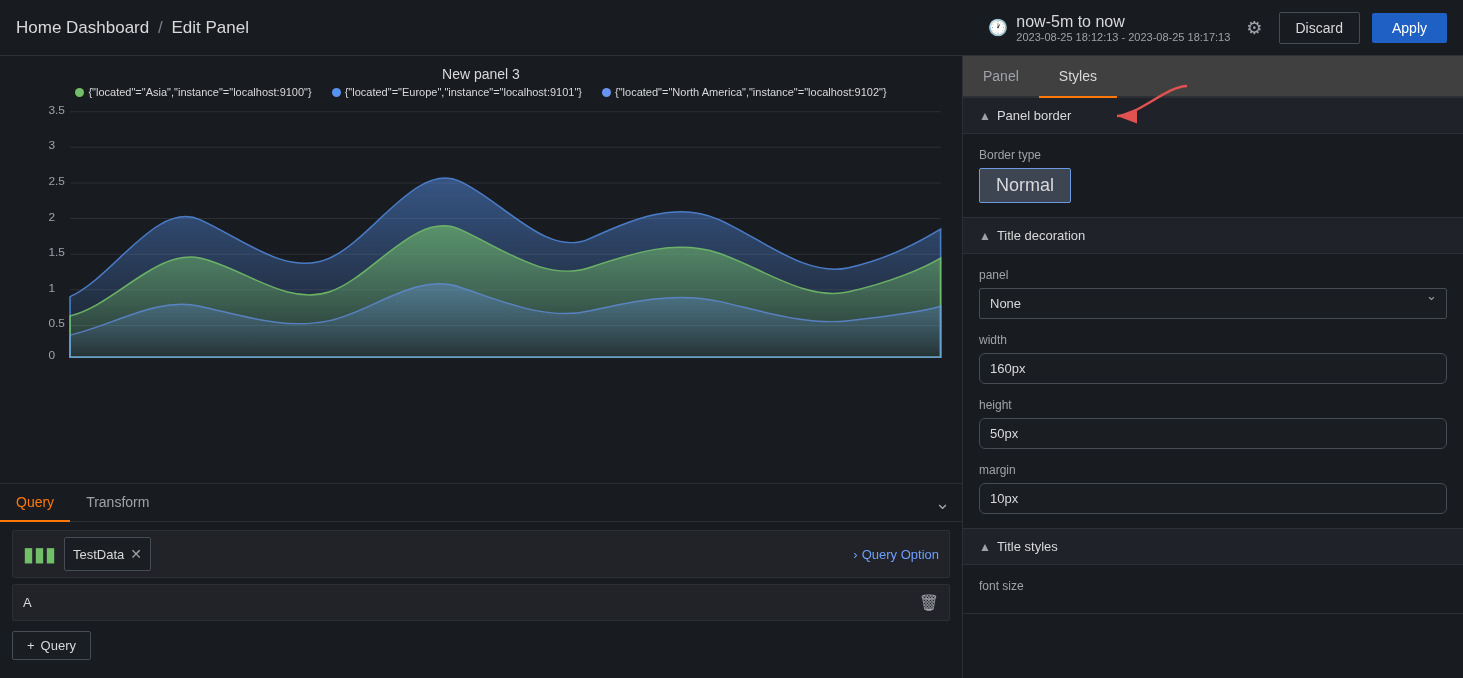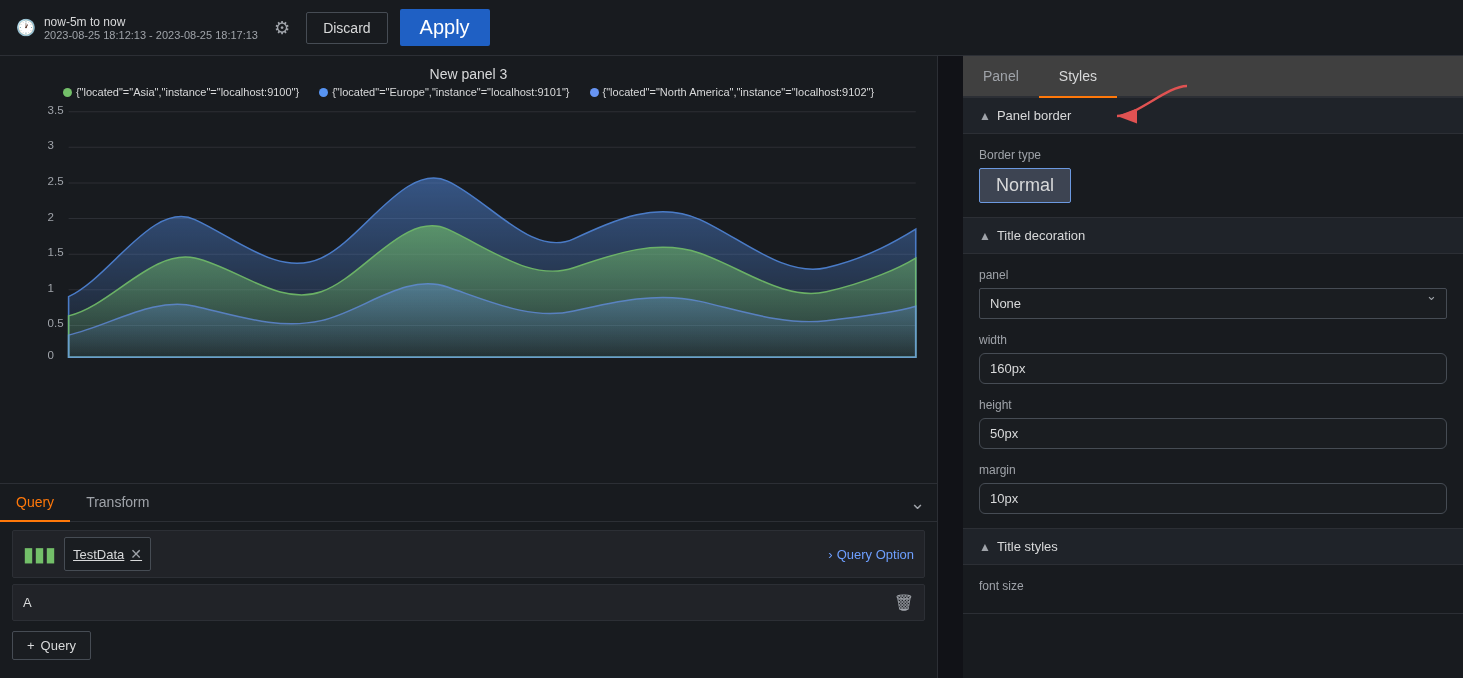--- a/index.html
+++ b/index.html
@@ -44,21 +44,21 @@
       align-items: center;
       gap: 8px;
     }
     .time-range .clock-icon { color: #9fa3a9; font-size: 16px; }
     .time-info {
       display: flex;
       flex-direction: column;
       font-size: 11px;
       color: #9fa3a9;
     }
-    .time-info .range-label { font-size: 12px; color: #d8d9da; }
+    .time-info .range-label { font-size: 16px; color: #d8d9da; }
     .gear-icon-btn {
       background: transparent;
       border: none;
       color: #9fa3a9;
       cursor: pointer;
       font-size: 18px;
       padding: 4px;
     }
     .btn-discard {
       background: transparent;
@@ -69,29 +69,28 @@
       border-radius: 2px;
       font-size: 14px;
     }
     .btn-apply {
       background: #1f60c4;
       border: none;
       color: #fff;
       padding: 7px 20px;
       cursor: pointer;
       border-radius: 2px;
-      font-size: 20px;
+      font-size: 14px;
       font-weight: 500;
     }
 
     
     .main-layout {
       display: flex;
       height: calc(678px - 56px);
-      gap: 25px;
     }
 
     
     .left-panel {
       flex: 1;
       display: flex;
       flex-direction: column;
       border-right: 1px solid #2c2f35;
       overflow: hidden;
     }
@@ -173,21 +172,20 @@
     .query-ds-tag {
       background: #1a1d21;
       border: 1px solid #464c54;
       border-radius: 2px;
       padding: 8px 8px;
       display: flex;
       align-items: center;
       gap: 6px;
       font-size: 13px;
       color: #d8d9da;
-      text-decoration: underline;
     }
     .ds-close { cursor: pointer; color: #9fa3a9; font-size: 14px; }
     .query-option-link {
       margin-left: auto;
       color: #6e9fff;
       cursor: pointer;
       display: flex;
       align-items: center;
       gap: 4px;
       font-size: 13px;
@@ -321,20 +319,27 @@
 
     
     .right-panel::-webkit-scrollbar { width: 6px; }
     .right-panel::-webkit-scrollbar-track { background: #1a1d21; }
     .right-panel::-webkit-scrollbar-thumb { background: #464c54; border-radius: 3px; }
   </style>
 </head>
 <body>
 
 <div class="topbar">
+  <div class="topbar-left">
+    <span class="breadcrumb">
+      <span style="cursor:pointer;">Home Dashboard</span>
+      <span class="sep">/</span>
+      <span>Edit Panel</span>
+    </span>
+  </div>
   <div class="topbar-right">
     <div class="time-range">
       <span class="clock-icon">🕐</span>
       <div class="time-info">
         <span class="range-label">now-5m to now</span>
         <span>2023-08-25 18:12:13 - 2023-08-25 18:17:13</span>
       </div>
     </div>
     <button class="gear-icon-btn">⚙</button>
     <button class="btn-discard">Discard</button>

